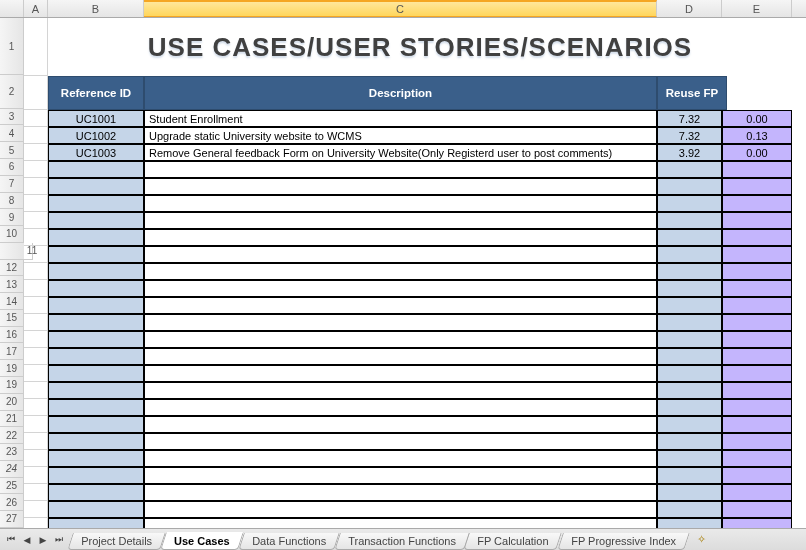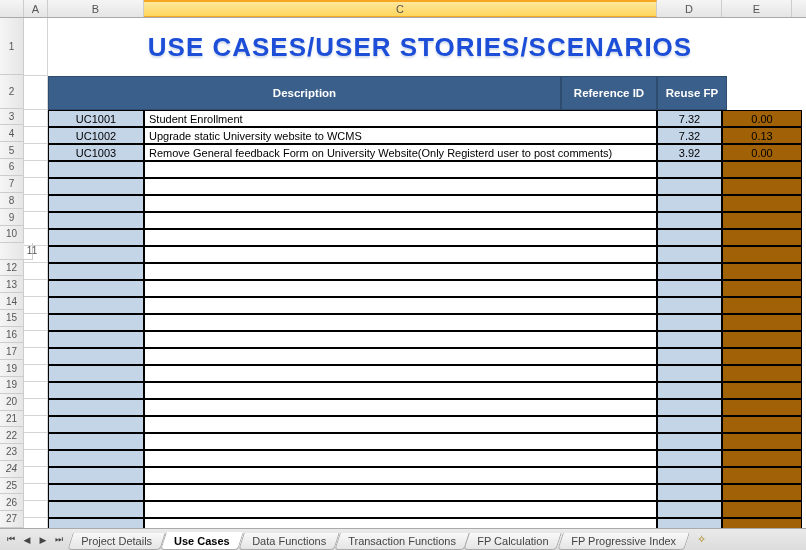--- a/index.html
+++ b/index.html
@@ -77,21 +77,21 @@
 .title-cell {
   width: 100%;
   display: flex;
   align-items: center;
   justify-content: center;
 }
 .title-text {
   font-family: 'Arial Black', Arial, sans-serif;
   font-size: 26px;
   font-weight: 700;
-  color: #1d4ed8;
+  color: #404040;
   letter-spacing: 1px;
   text-shadow: 0 2px 2px rgba(80,120,170,0.25);
   white-space: nowrap;
 }
 .hdr-row { height: 34px; }
 .hdr-cell {
   background: #3a5f8a;
   color: #fff;
   border: 1px solid #2e4c6e;
   display: flex;
@@ -106,21 +106,21 @@
   padding: 0 4px;
   font-size: 11px;
   display: flex;
   align-items: center;
   overflow: hidden;
   white-space: nowrap;
 }
 .c-ref { width: 96px; background: #c5d5e8; justify-content: center; }
 .c-desc { width: 513px; background: #fff; }
 .c-ufp  { width: 65px; background: #c5d5e8; justify-content: center; }
-.c-rfp  { width: 80px; background: #a16207; justify-content: center; }
+.c-rfp  { width: 70px; background: #c4b5fd; justify-content: center; }
 .col-A { width: 24px; }
 .tab-bar {
   position: absolute;
   bottom: 0;
   left: 0;
   right: 0;
   height: 22px;
   background: linear-gradient(#eaeaea,#dcdcdc);
   border-top: 1px solid #aaa;
   display: flex;
@@ -215,22 +215,22 @@
       </div>
     <div class="cells">
         <div class="row title-row">
           <div class="cell col-A" style="height:58px"></div>
 <div class="title-cell" style="width:744px">
   <span class="title-text">USE CASES/USER STORIES/SCENARIOS</span>
 </div>
         </div>
         <div class="row hdr-row">
           <div class="cell col-A" style="height:34px"></div>
+<div class="hdr-cell" style="width:96px">Reference ID</div>
 <div class="hdr-cell" style="width:513px">Description</div>
-<div class="hdr-cell" style="width:96px">Reference ID</div>
 <div class="hdr-cell" style="width:70px">Reuse FP</div>
         </div>
         <div class="row data-row">
           <div class="cell col-A" style="height:17px"></div>
   <div class="data-cell c-ref">UC1001</div>
   <div class="data-cell c-desc">Student Enrollment</div>
   <div class="data-cell c-ufp">7.32</div>
   <div class="data-cell c-rfp">0.00</div>
         </div>
         <div class="row data-row">

